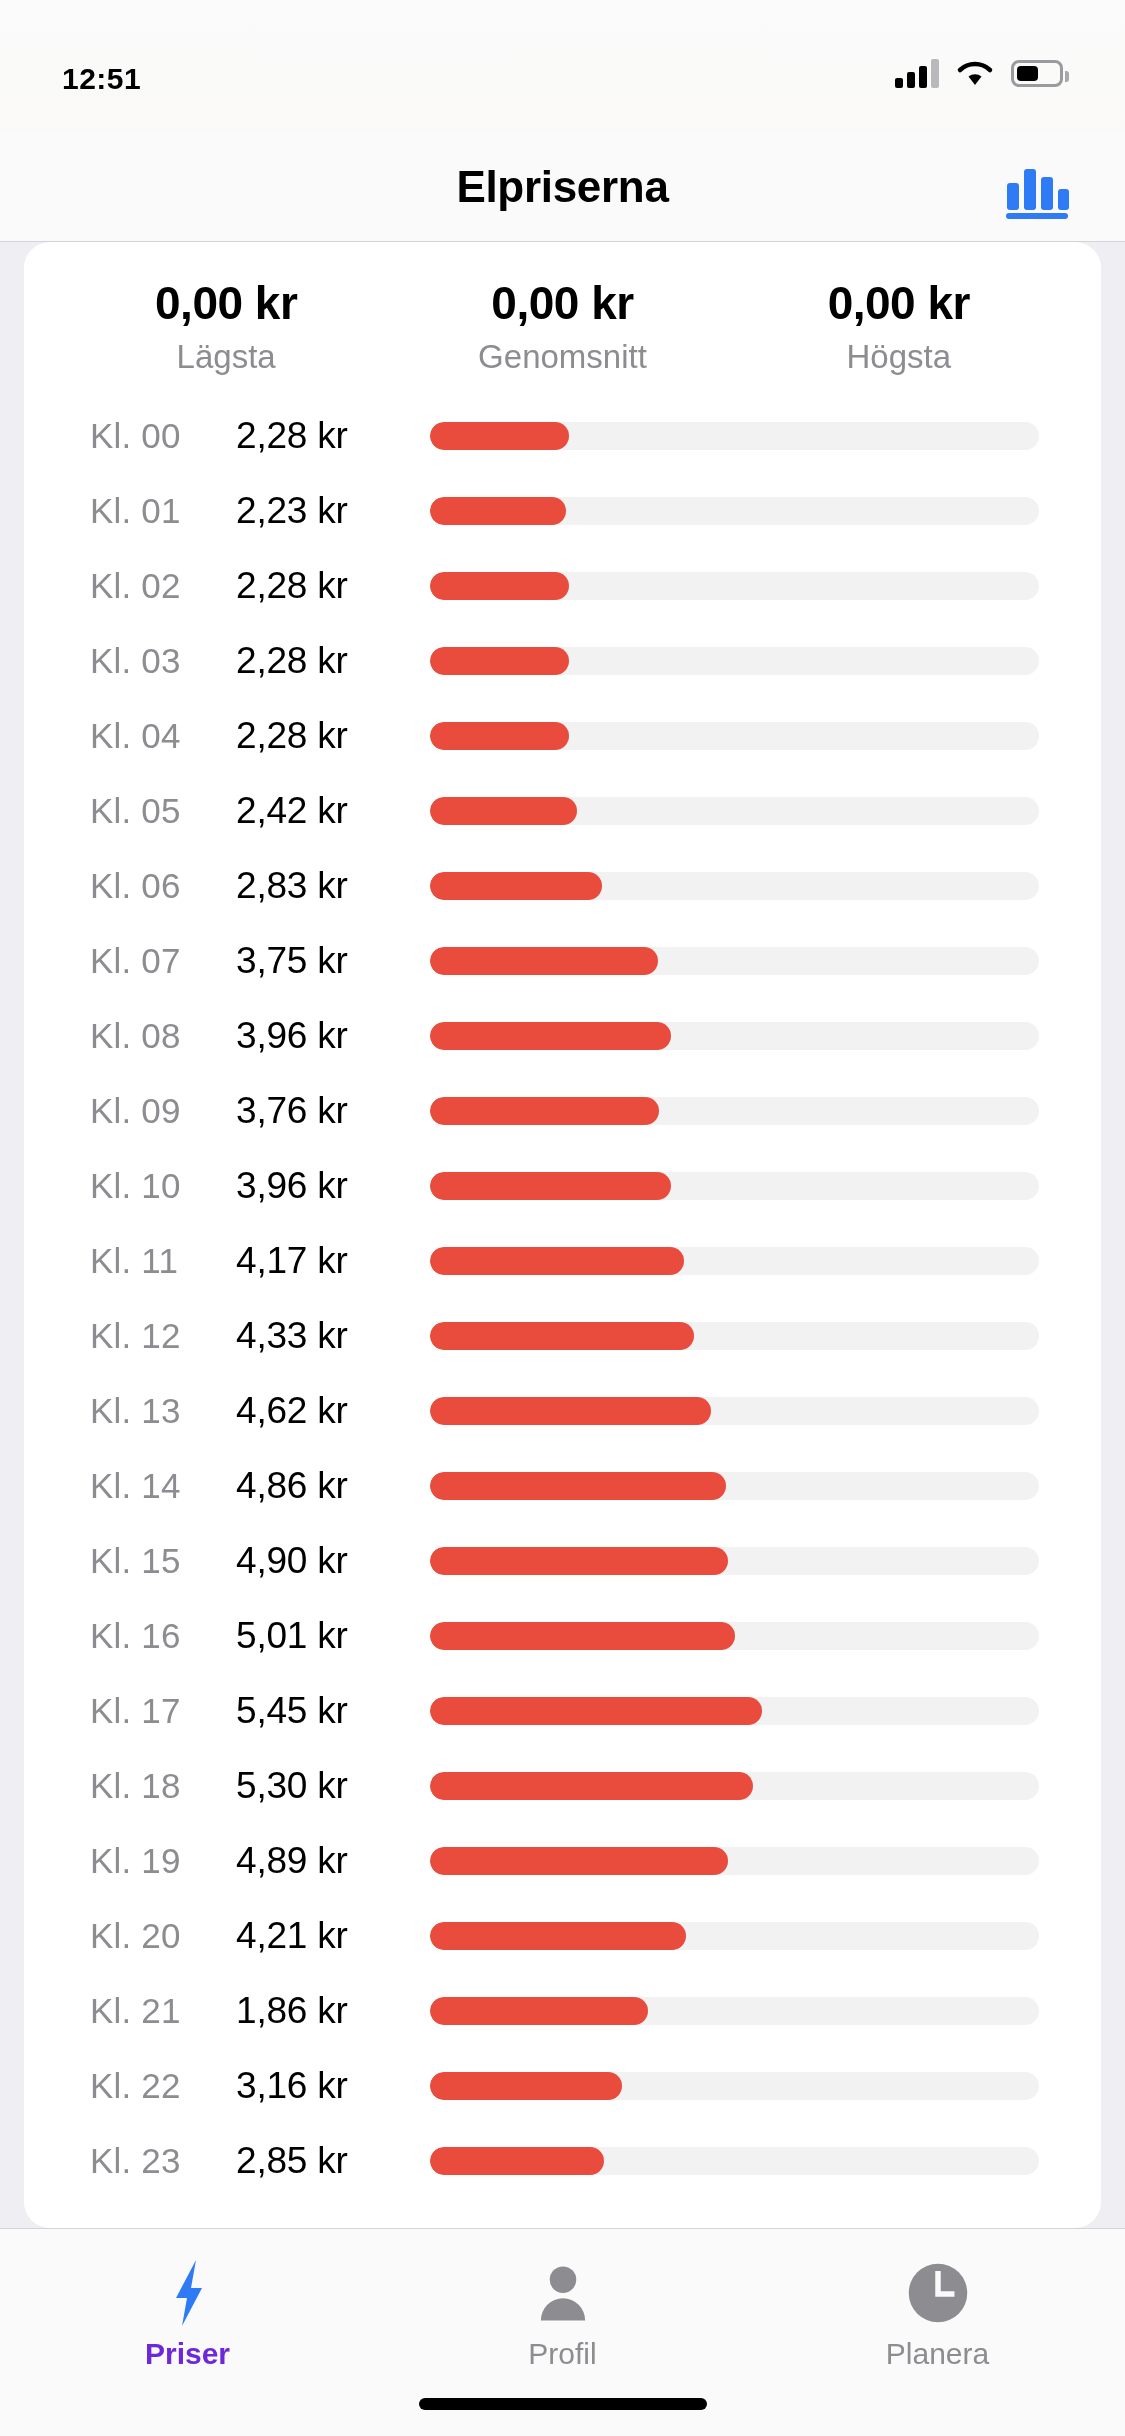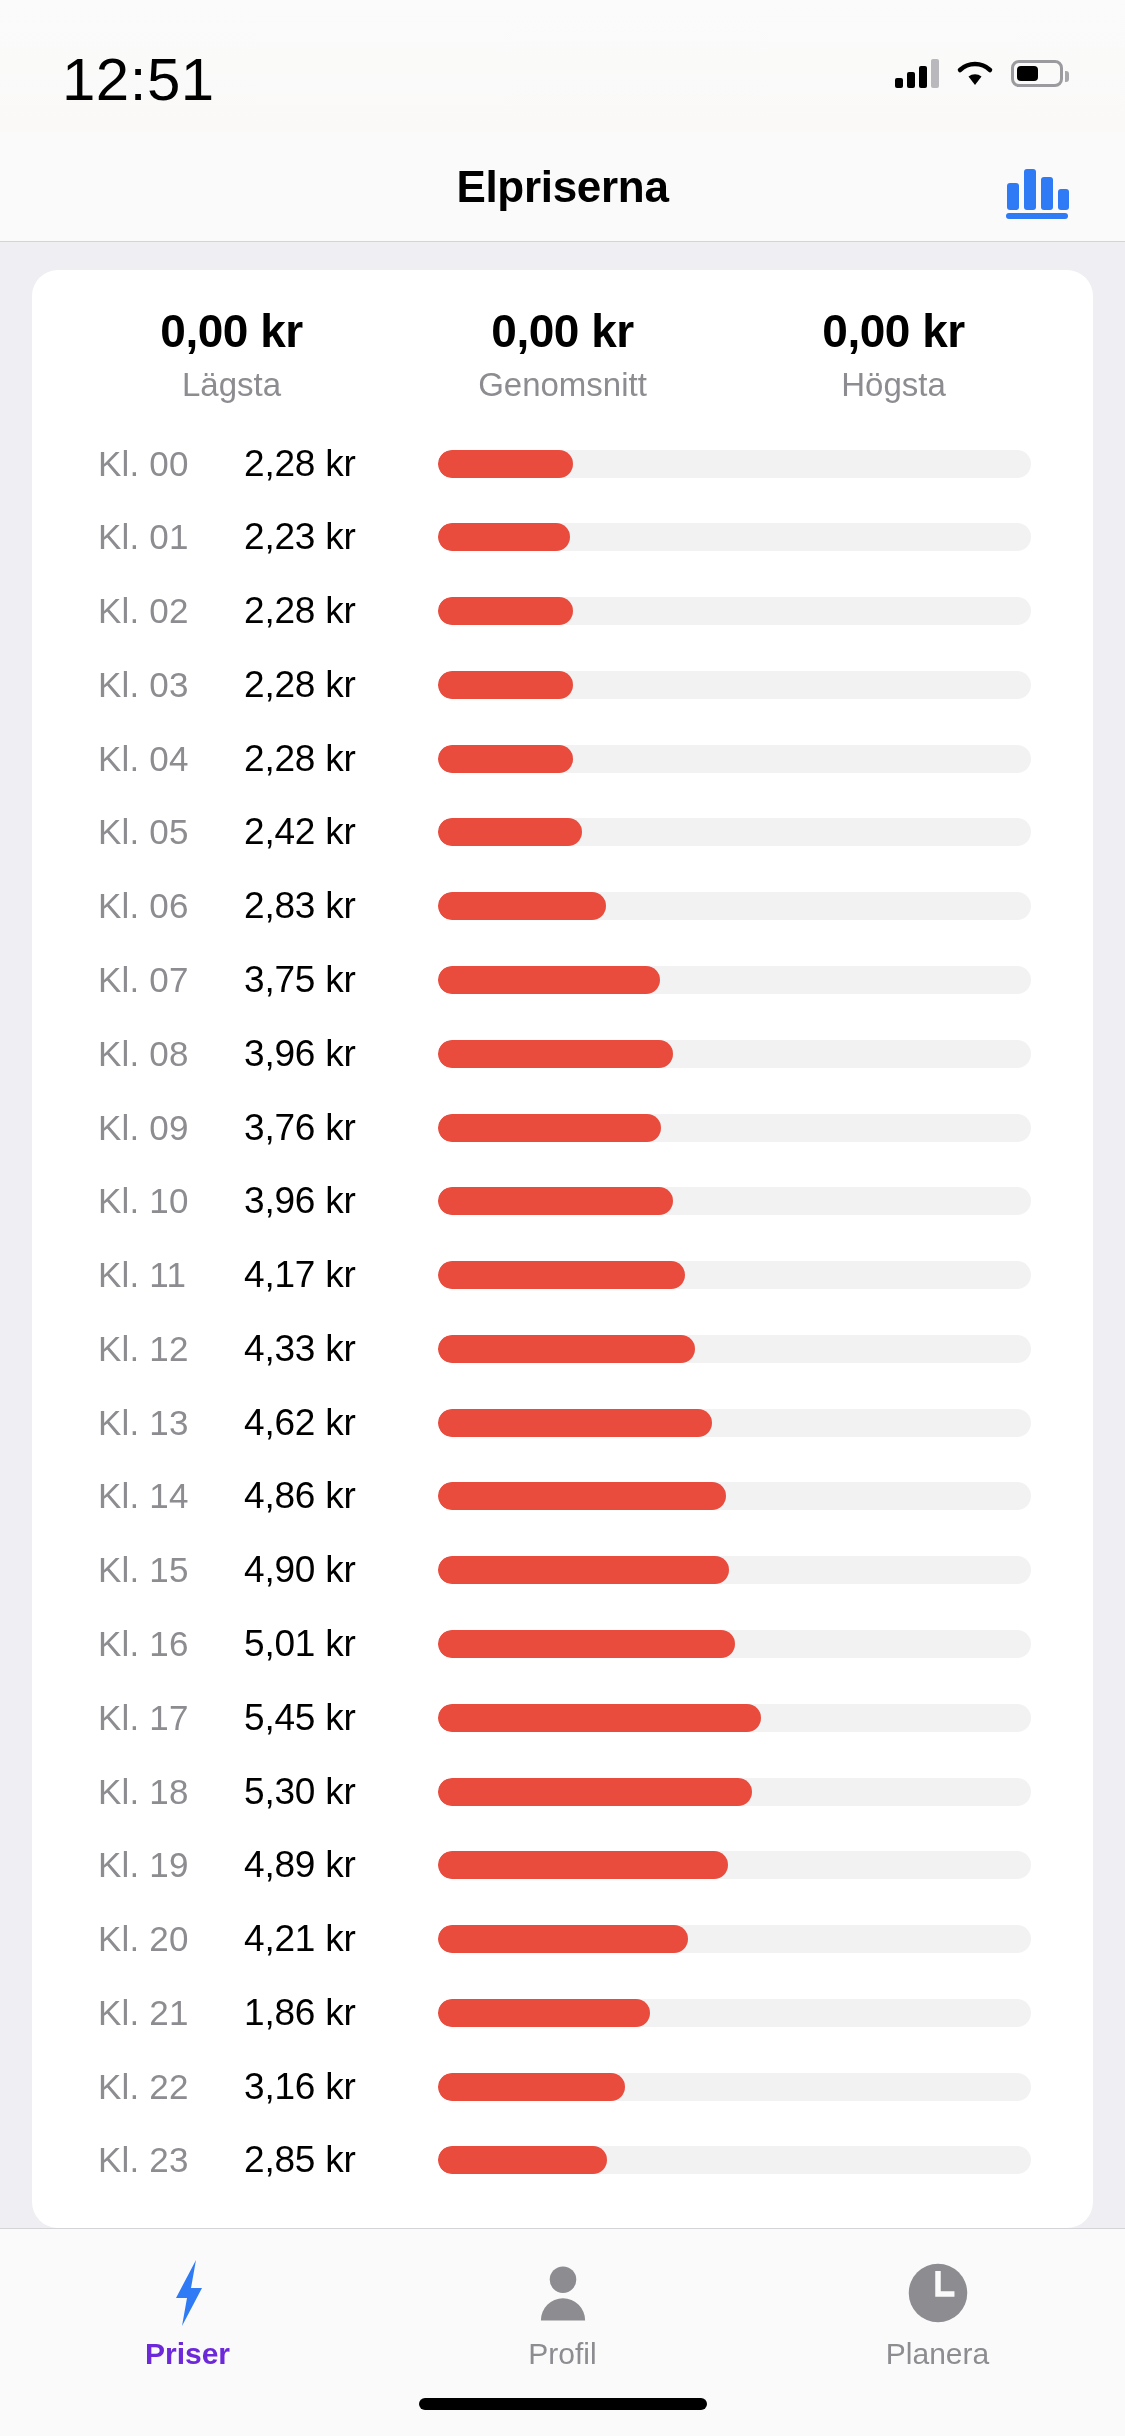--- a/index.html
+++ b/index.html
@@ -19,21 +19,21 @@
   
   .statusbar {
     height:132px;
     background:linear-gradient(180deg,#fbfbfb 0%, #faf9f8 100%);
     display:flex; align-items:center;
     padding:0 62px 0 62px;
     position:relative;
     flex:0 0 auto;
   }
   .status-time {
-    font-size:60px; font-weight:400; color:#000; letter-spacing:0.5px;
+    font-size:30px; font-weight:700; color:#000; letter-spacing:0.5px;
     margin-top:26px;
   }
   .status-right {
     margin-left:auto; display:flex; align-items:center; gap:16px; margin-top:14px;
   }
   .sig { display:flex; align-items:flex-end; gap:4px; height:30px; }
   .sig i { display:block; width:8px; background:#000; border-radius:2px; }
   .sig i:nth-child(1){height:10px;}
   .sig i:nth-child(2){height:16px;}
   .sig i:nth-child(3){height:22px;}
@@ -64,21 +64,21 @@
   
   .section-head {
     padding:44px 0 26px 62px;
     flex:0 0 auto;
   }
   .section-head span {
     font-size:33px; color:#86868b; letter-spacing:1.1px; font-weight:400;
   }
 
   
-  .card-wrap { padding:0 32px; flex:1 1 auto; min-height:0;margin-top:28px; }
+  .card-wrap { padding:0 24px; flex:1 1 auto; min-height:0; }
   .card {
     background:#fff;
     border-radius:26px;
     padding:34px 0 30px 0;
     height:100%;
     display:flex; flex-direction:column;
   }
 
   
   .summary { display:flex; padding:0 34px 26px 34px; }

